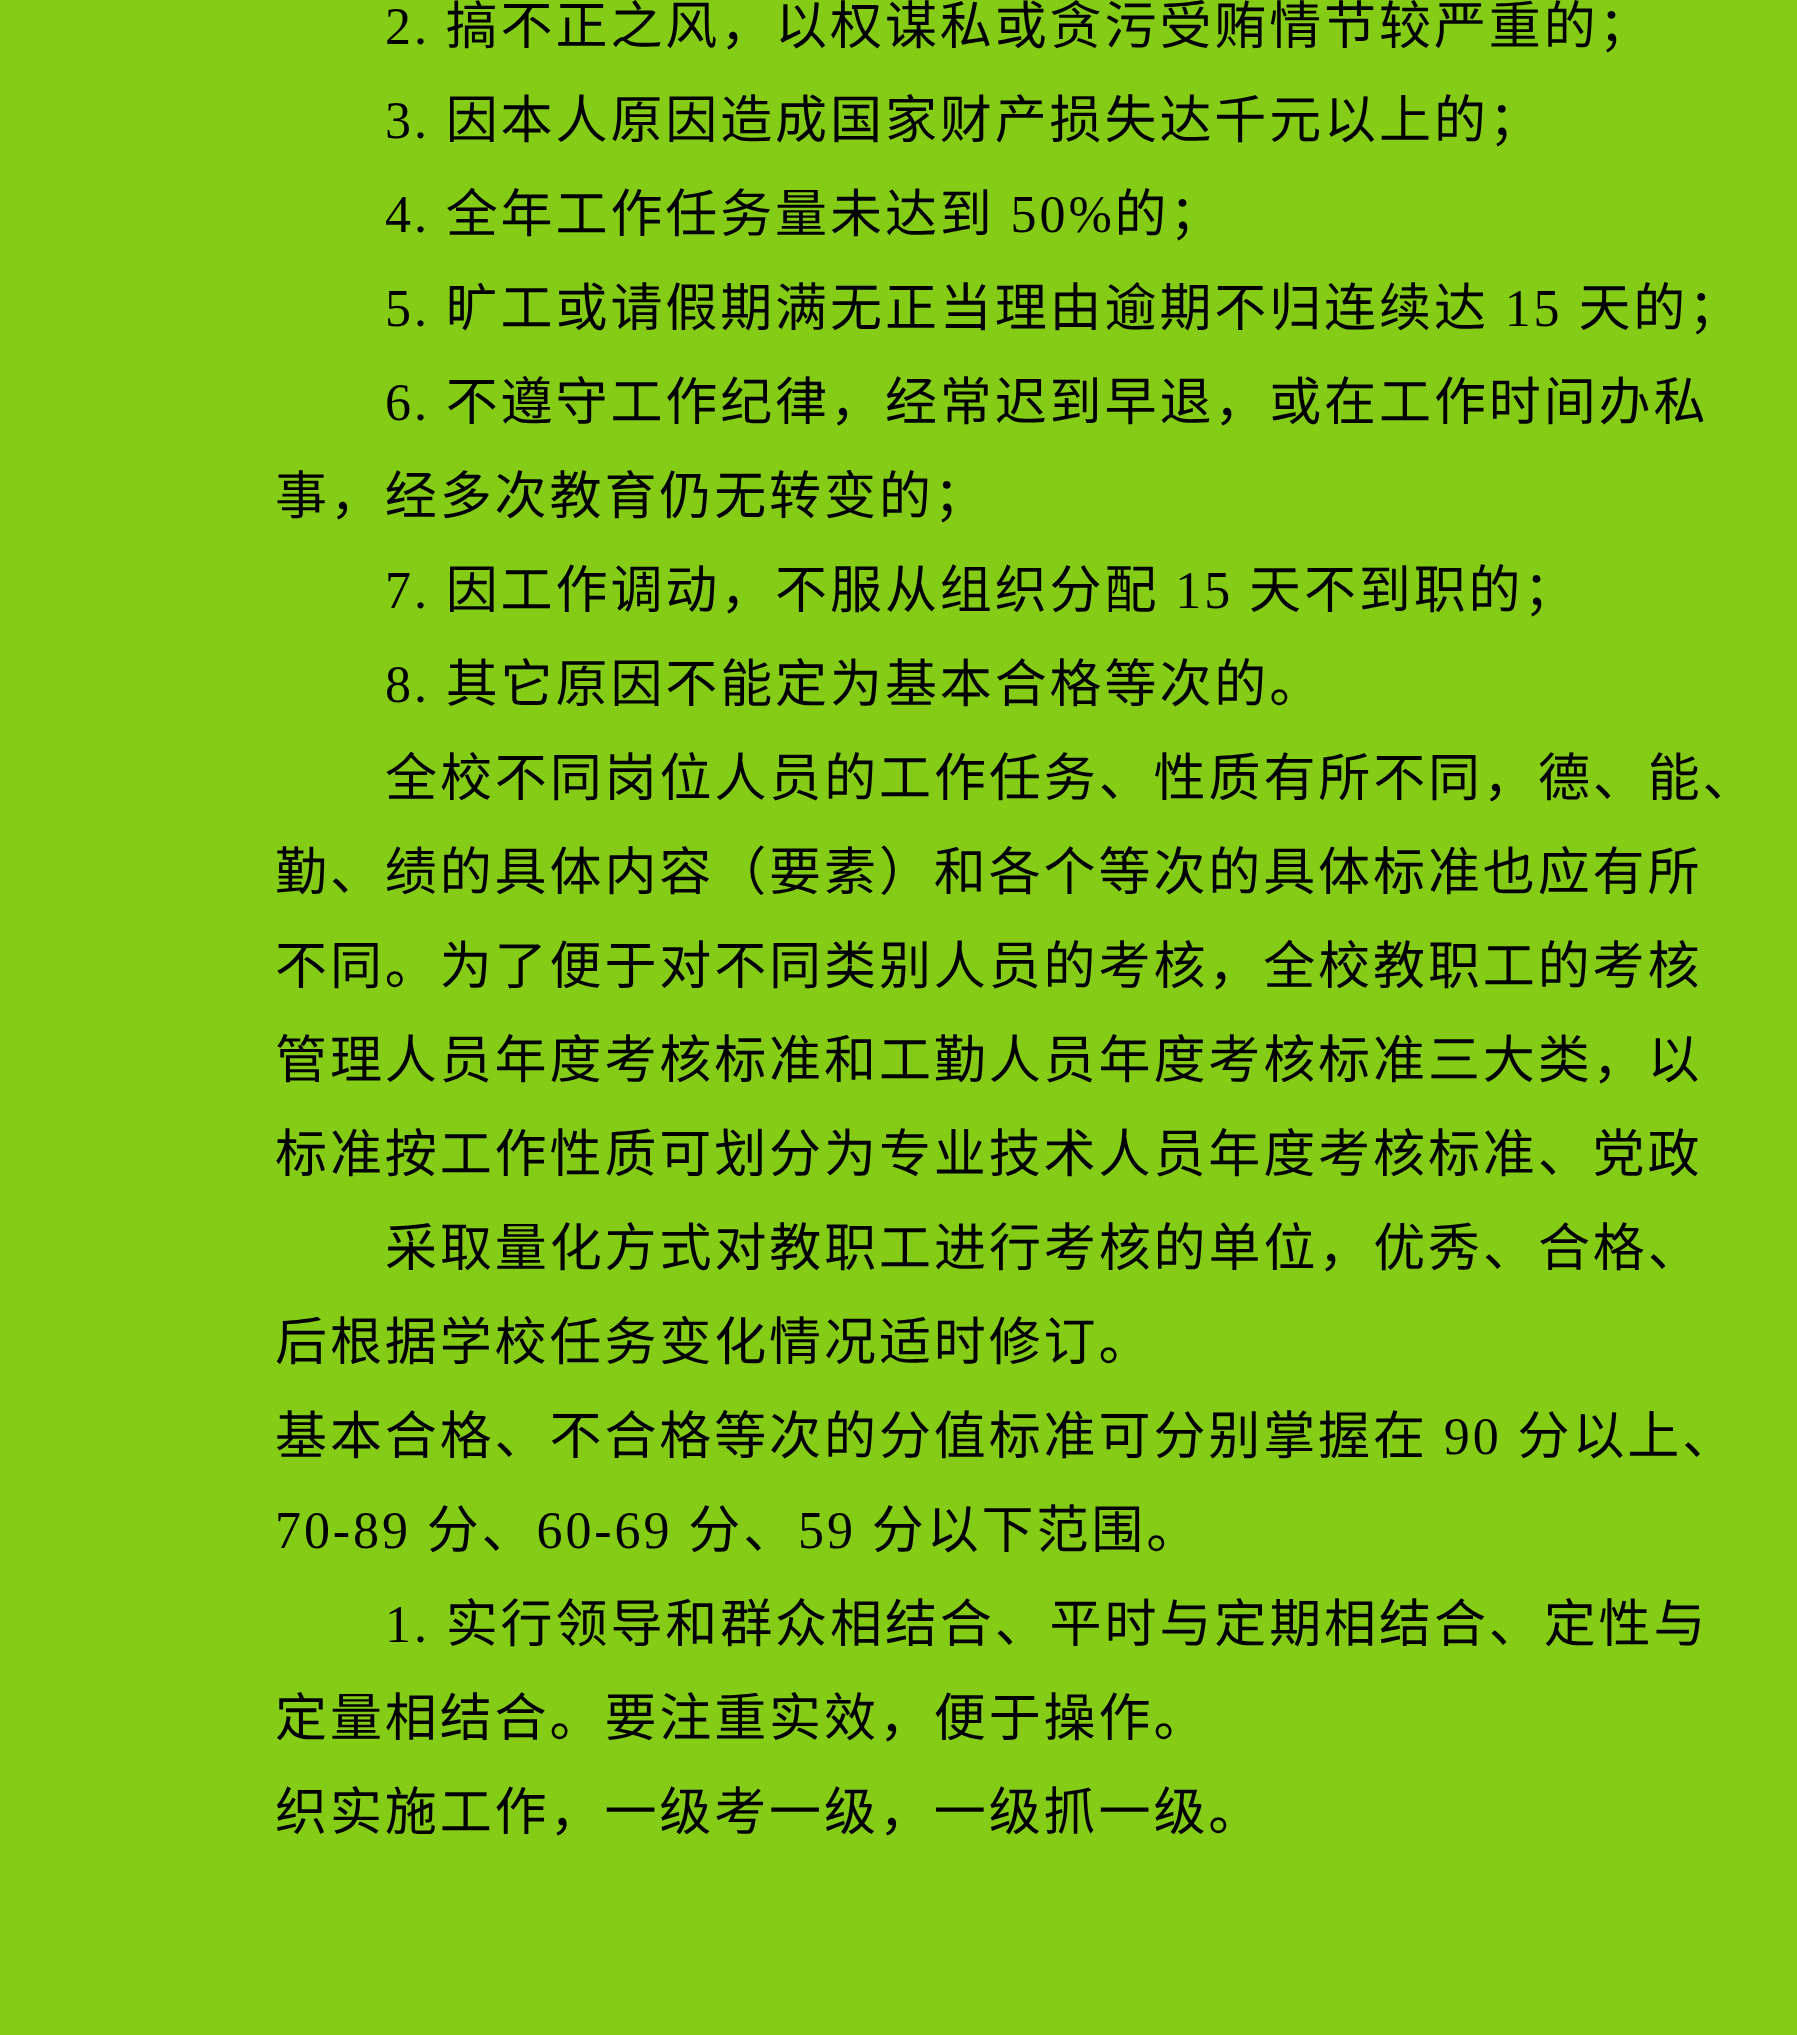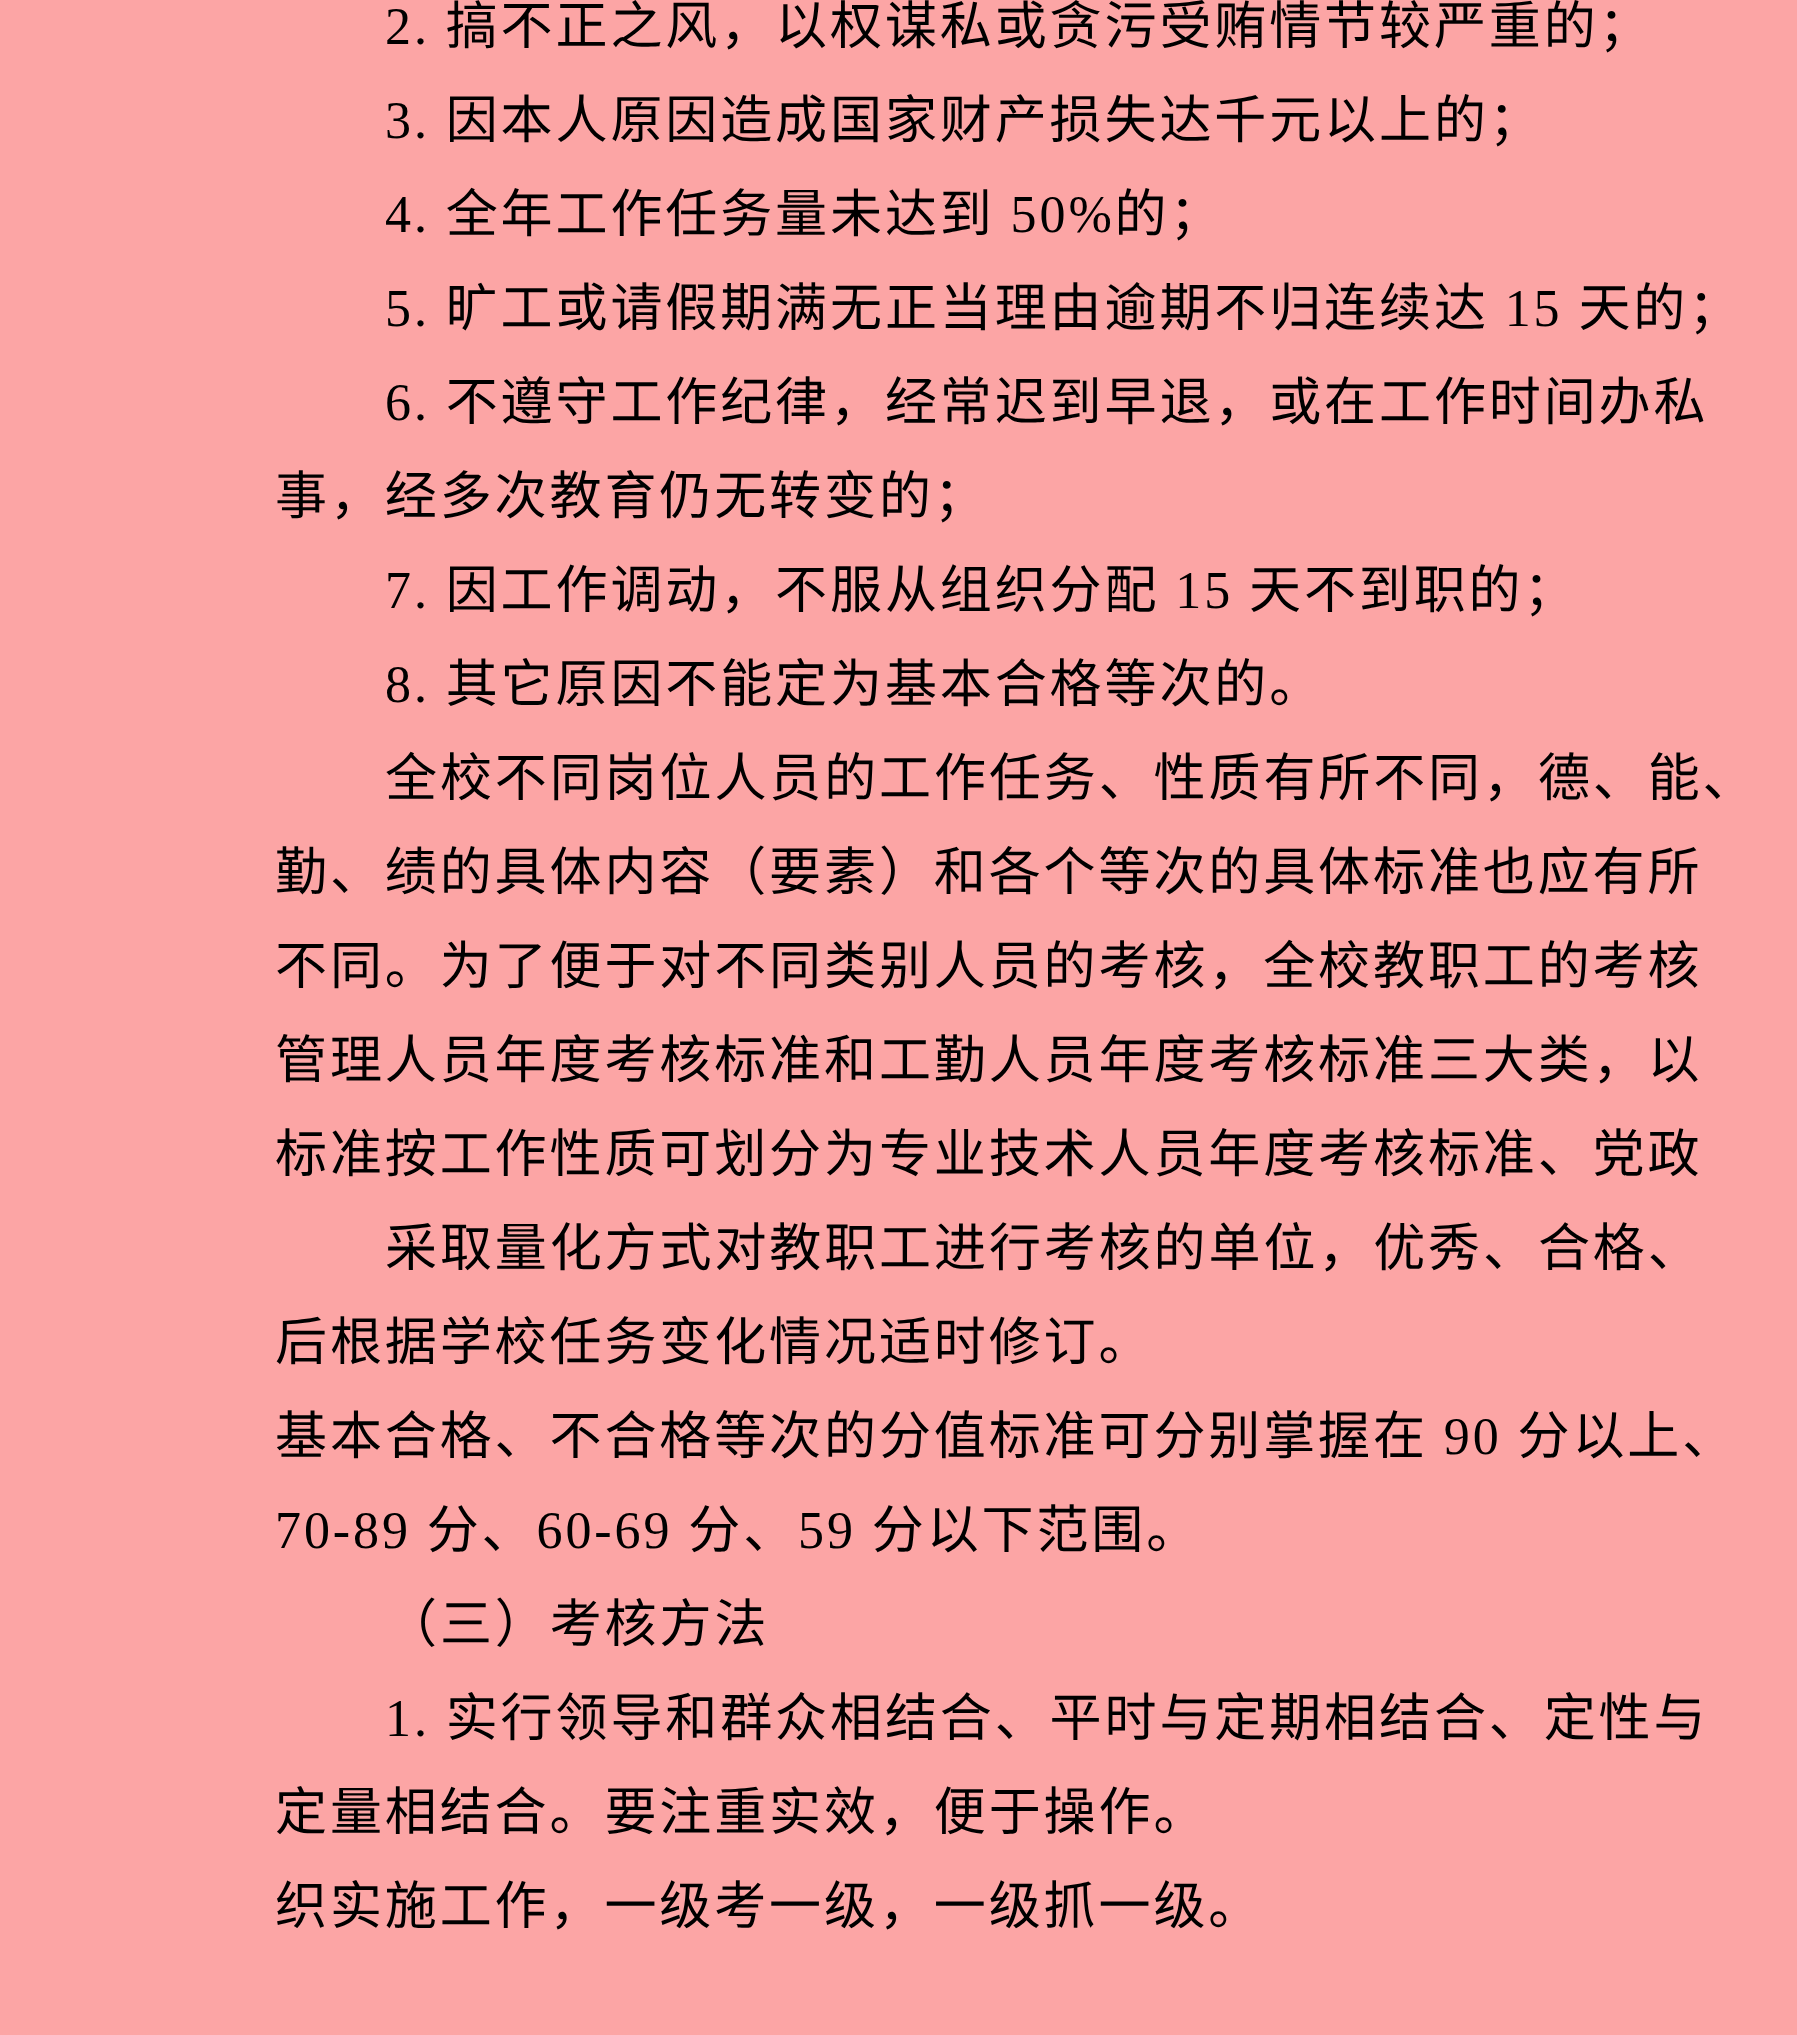--- a/index.html
+++ b/index.html
@@ -10,21 +10,21 @@
   }
   body {
     width: 1798px;
     height: 2035px;
     position: relative;
     overflow: hidden;
   }
   .page {
     position: absolute;
     inset: 0;
-    background: #fca5a5;
+    background: #84cc16;
   }
   .text-block {
     position: absolute;
     top: -19.6px;
     left: 275px;
     width: 1435px;
     font-family: "Liberation Serif", "DejaVu Serif", serif;
     font-size: 52px;
     line-height: 94px;
     letter-spacing: 2.9px;
@@ -54,19 +54,18 @@
       <div class="line indent">8. 其它原因不能定为基本合格等次的。</div>
       <div class="line indent">全校不同岗位人员的工作任务、性质有所不同，德、能、</div>
       <div class="line">勤、绩的具体内容（要素）和各个等次的具体标准也应有所</div>
       <div class="line">不同。为了便于对不同类别人员的考核，全校教职工的考核</div>
       <div class="line">管理人员年度考核标准和工勤人员年度考核标准三大类，以</div>
       <div class="line">标准按工作性质可划分为专业技术人员年度考核标准、党政</div>
       <div class="line indent">采取量化方式对教职工进行考核的单位，优秀、合格、</div>
       <div class="line">后根据学校任务变化情况适时修订。</div>
       <div class="line">基本合格、不合格等次的分值标准可分别掌握在 90 分以上、</div>
       <div class="line">70-89 分、60-69 分、59 分以下范围。</div>
-      <div class="line indent">（三）考核方法</div>
       <div class="line indent">1. 实行领导和群众相结合、平时与定期相结合、定性与</div>
       <div class="line">定量相结合。要注重实效，便于操作。</div>
       <div class="line">织实施工作，一级考一级，一级抓一级。</div>
     </div>
 </div>
 
 
 </body></html>

